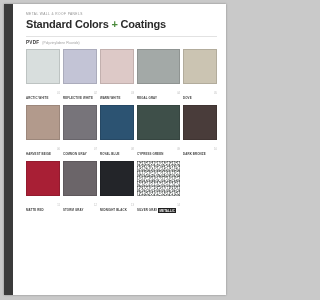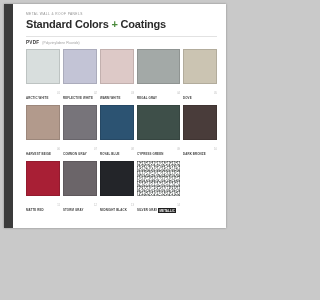--- a/index.html
+++ b/index.html
@@ -4,21 +4,21 @@
 <style>
   html,body{margin:0;padding:0;}
   body{
     width:230px;height:300px;overflow:hidden;
     background:#c9c9c9;
     font-family:"Liberation Sans",sans-serif;
     -webkit-font-smoothing:antialiased;
   }
   .page{
     position:absolute;left:4px;top:4px;
-    width:222px;height:224px;
+    width:222px;height:291px;
     background:#ffffff;
     box-shadow:0 0 2px rgba(0,0,0,.35);
     overflow:hidden;
   }
   .spine{
     position:absolute;left:0;top:0;width:9px;height:292px;
     background:#3b3b3b;
   }
   .body{
     position:absolute;left:9px;top:0;right:0;bottom:0;

